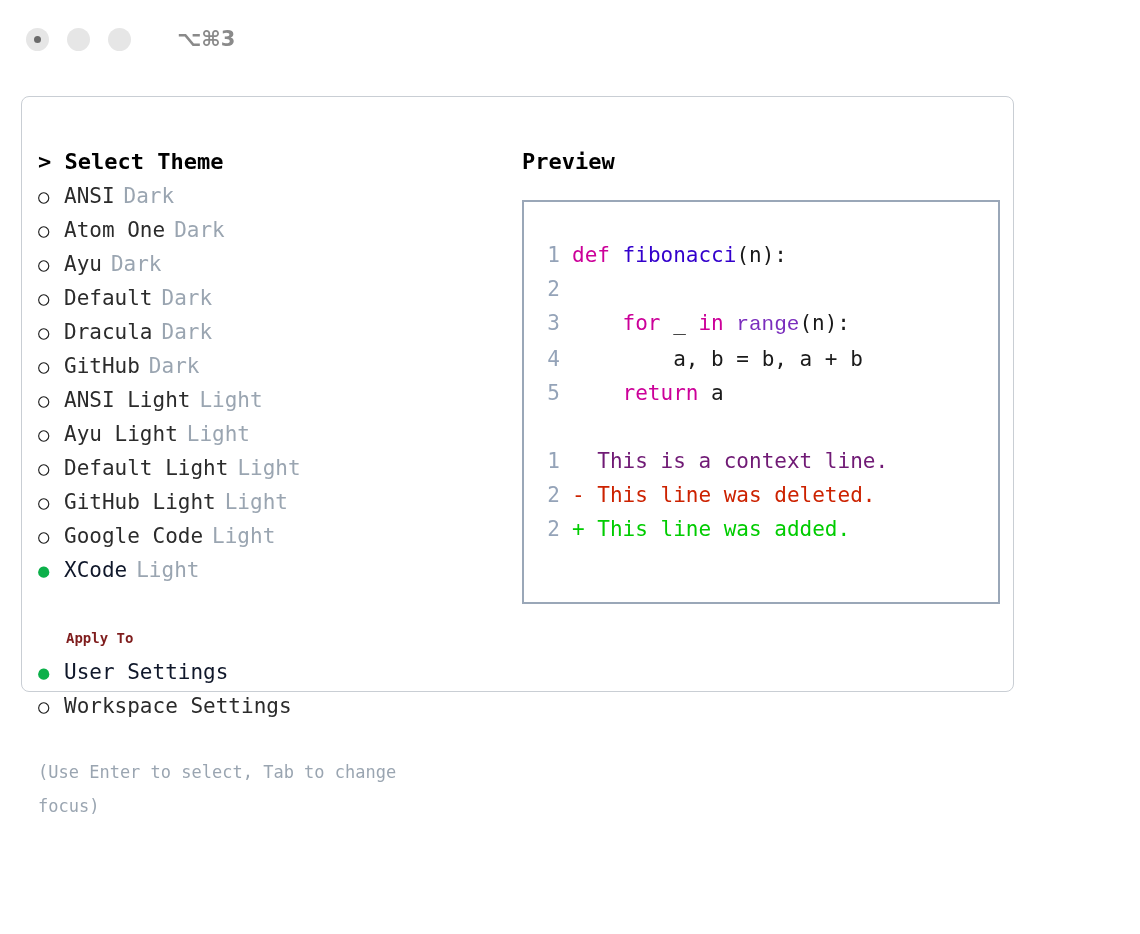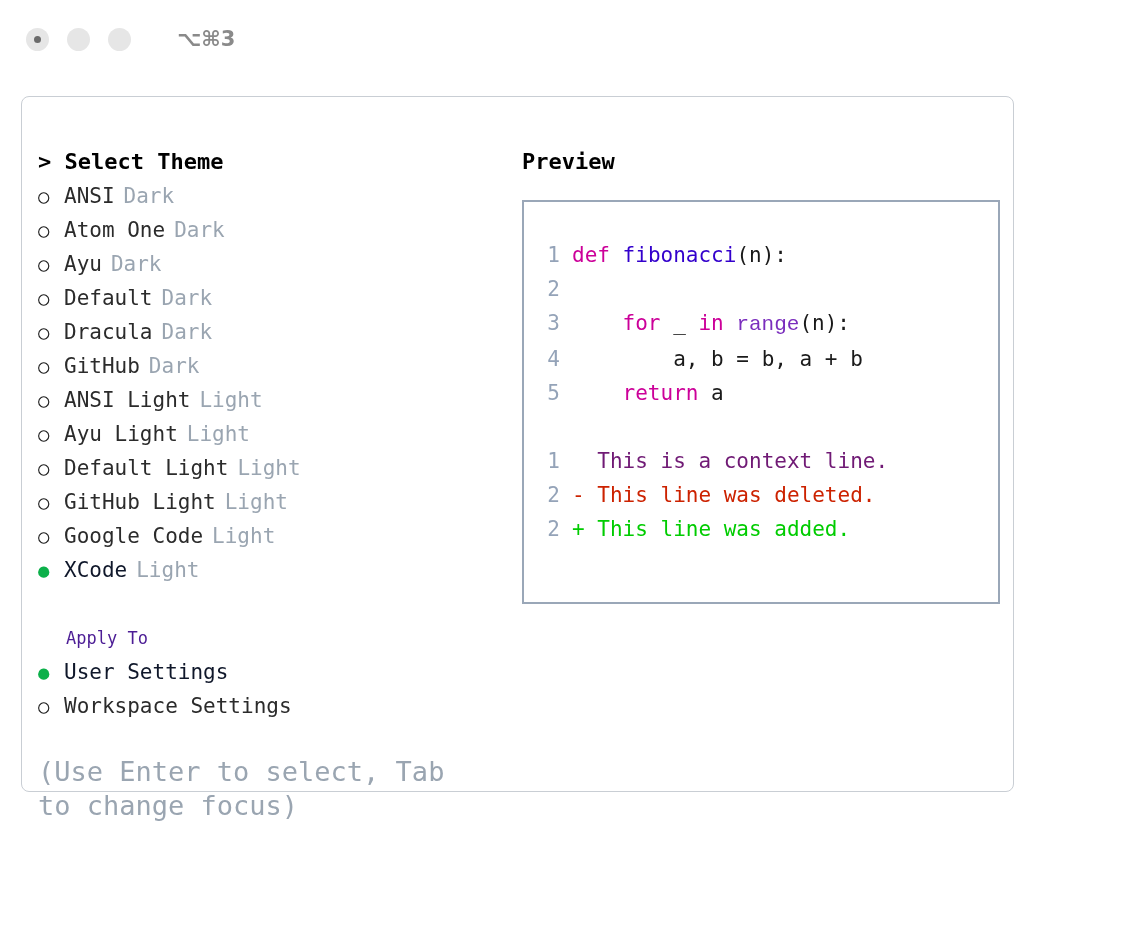--- a/index.html
+++ b/index.html
@@ -50,21 +50,21 @@
     letter-spacing: 0px;
     font-family: "DejaVu Sans", sans-serif;
   }
 
   
   .window {
     position: absolute;
     left: 21px;
     top: 96px;
     width: 993px;
-    height: 696px;
+    height: 596px;
     border: 1px solid #c9ced4;
     border-radius: 8px;
     background: #ffffff;
   }
   .window-body {
     display: flex;
     padding: 48px 0 0 16px;
   }
 
   
@@ -94,29 +94,30 @@
   }
   .bullet.selected { color: #0cb04a; }
   .opt-label { color: #2b2b2b; text-align: center; }
   .opt-row.selected .opt-label { color: #0f172a; }
   .opt-tag {
     color: #9aa5b1;
     padding-left: 9px;
   }
   .section-gap { height: 34px; }
   .apply-heading {
-    font-size: 17px;
-    color: #4c1d95;
+    font-size: 14px;
+    color: #7f1d1d;
     line-height: 34px;
     padding-left: 28px;
     white-space: pre;
+    font-weight: bold;
   }
   .hint {
     margin-top: 32px;
-    font-size: 27px;
+    font-size: 17px;
     line-height: 34px;
     color: #9aa5b1;
     width: 410px;
     white-space: pre-wrap;
   }
 
   
   .right-pane {
     flex: 1;
     padding-left: 22px;

